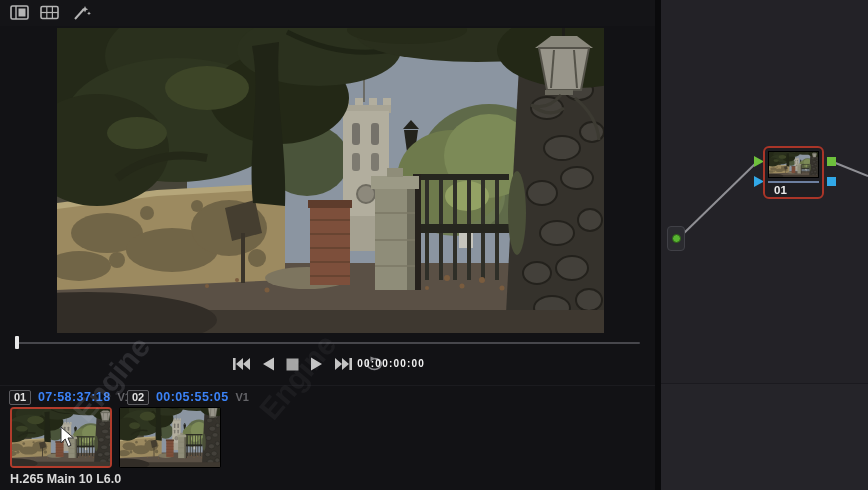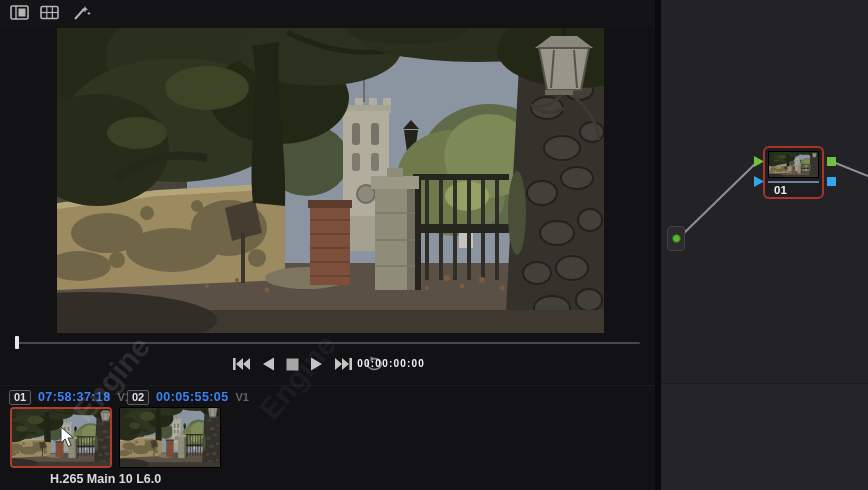--- a/index.html
+++ b/index.html
@@ -32,21 +32,21 @@
   .clip-head { position:absolute; top:389px; height:16px; display:flex; align-items:center; gap:7px; }
   .idx-box { min-width:22px; height:15px; border:1px solid #5c5c60; border-radius:2px;
              color:#e2e2e2; font-size:11px; font-weight:bold; display:flex; align-items:center;
              justify-content:center; padding:0 3px; background:#1a1a1d; }
   .clip-tc { font-size:12.5px; font-weight:bold; color:#3b82f6; letter-spacing:0.4px; }
   .trk { font-size:11px; color:#646468; font-weight:bold; }
   .thumb { position:absolute; top:407px; width:102px; height:61px; border:1px solid #000;
            border-radius:2px; overflow:hidden; cursor:pointer; background:#222; }
   .thumb.selected { border:2px solid #b23c2c; border-radius:4px; }
   .codec-label { position:absolute; top:472px; font-size:12.5px; }
-  .codec-bright { color:#dadada; font-weight:bold;margin-left:40px; }
+  .codec-bright { color:#dadada; font-weight:bold; }
   .codec-dim { color:#85858a; }
 
   
   .panel-gap { position:absolute; left:655px; top:0; width:6px; height:490px; background:#0a0a0c; }
   .node-panel { position:absolute; left:661px; top:0; width:207px; height:490px; background:#232227; }
   .np-line { position:absolute; left:0; top:383px; width:207px; height:1px; background:#1b1a1f; }
   .np-bottom { position:absolute; left:0; top:384px; width:207px; height:106px; background:#252429; }
   .node-wires { position:absolute; left:0; top:0; width:207px; height:490px; }
   .src-node { position:absolute; left:6px; top:226px; width:18px; height:25px; background:#2b2b30;
               border:1px solid #404046; border-radius:4px; cursor:pointer; }

